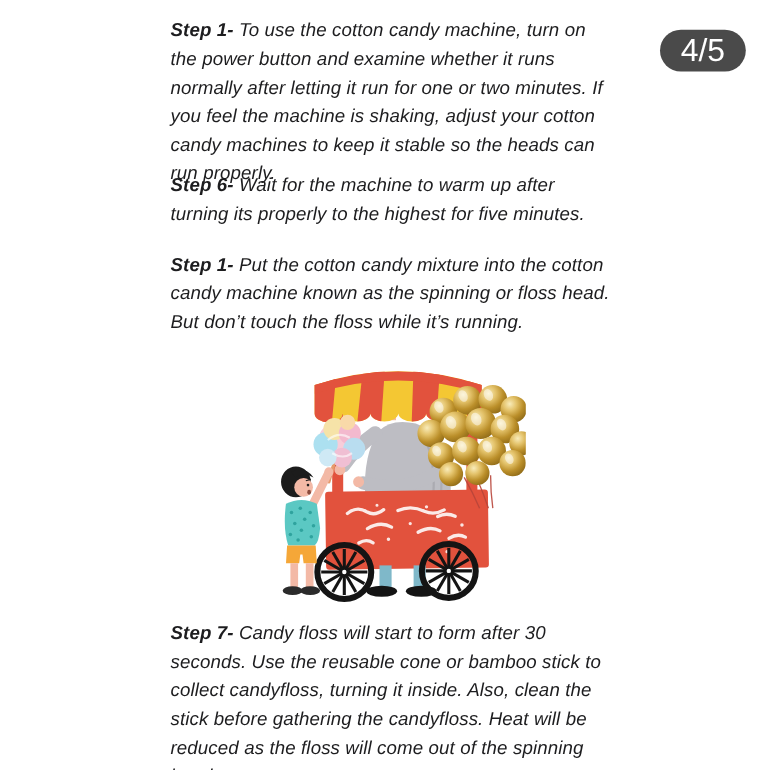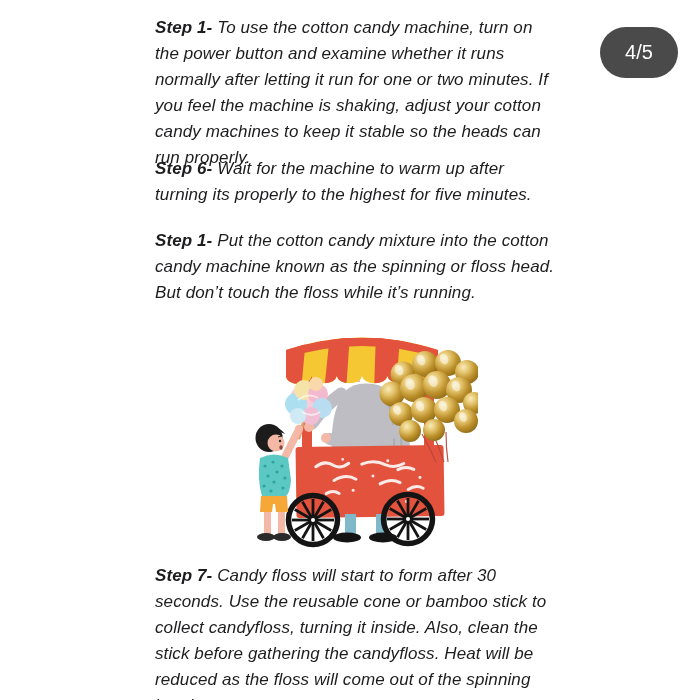--- a/index.html
+++ b/index.html
@@ -11,24 +11,24 @@
   .step{
     position:absolute;left:155px;width:404px;margin:0;
     font-size:17px;line-height:26px;color:#1d1d1f;letter-spacing:.1px;font-style:italic;
   }
   .step b{font-weight:700;}
   #step1{top:15px}
   #step2{top:156px}
   #step3{top:228px}
   #step4{top:563px}
   .badge{
-    position:absolute;left:600px;top:27px;width:78px;height:51px;
+    position:absolute;left:600px;top:27px;width:78px;height:38px;
     background:var(--badge-bg,#4a4a4a);color:var(--badge-text,#ffffff);
     border-radius:26px;display:flex;align-items:center;justify-content:center;
-    font-size:20px;font-weight:400;
+    font-size:29px;font-weight:400;
   }
   .illustration{position:absolute;left:238px;top:330px;width:240px;height:220px;}
   
   .f-red{fill:var(--cart-red,#e2523d)}
   .f-yellow{fill:var(--awning-yellow,#f4c733)}
   .f-gray{fill:var(--vendor-gray,#bdbdc3)}
   .s-gray{stroke:var(--vendor-gray,#bdbdc3)}
   .f-skin{fill:var(--skin,#f3b9a6)}
   .s-skin{stroke:var(--skin,#f3b9a6)}
   .f-teal{fill:var(--boy-shirt-teal,#5bc8c3)}

